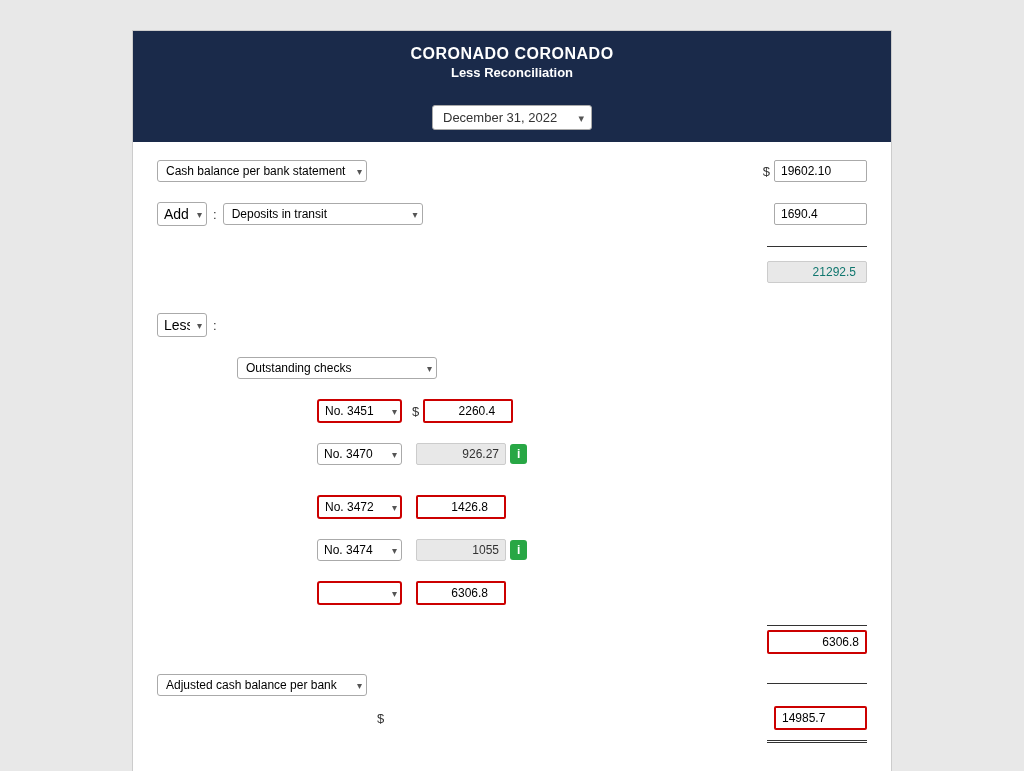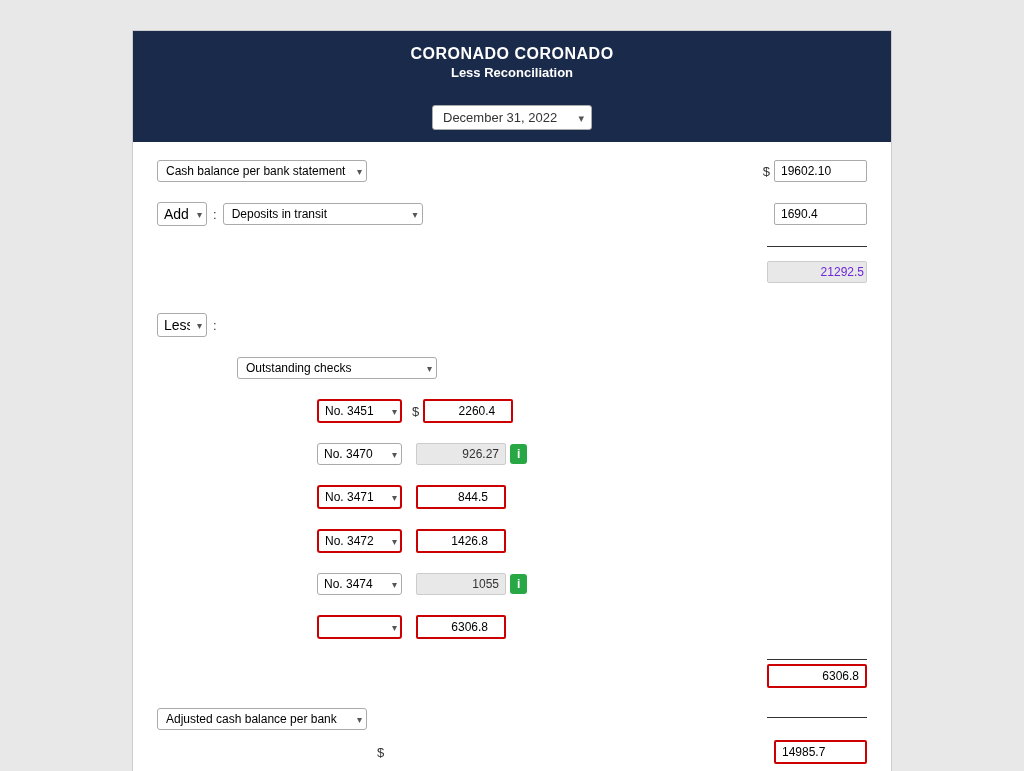--- a/index.html
+++ b/index.html
@@ -145,26 +145,26 @@
       text-align: left;
       background: white;
       width: 93px;
     }
     .right-amount.red-border {
       border: 2px solid #cc0000;
     }
     .right-amount-display {
       border: 1px solid #ccc;
       border-radius: 2px;
-      padding: 3px 2px;
+      padding: 3px 10px;
       font-size: 12px;
       text-align: right;
       background: #e8e8e8;
       width: 100px;
-      color: #6d28d9;
+      color: #0f766e;
     }
     .right-amount-display.gray {
       background: #e8e8e8;
     }
     .colon {
       margin: 0 6px;
       color: #333;
     }
     .info-btn {
       background: #28a745;
@@ -311,29 +311,20 @@
             <option>No. 3470</option>
           </select>
         </div>
         <span style="display:inline-block; width:14px;"></span>
         <div class="amount-display">926.27</div>
         <button class="info-btn">i</button>
       </div>
 
       <div class="spacer"></div>
 
-      <div class="row sub-indent">
-        <div class="select-container">
-          <select class="select-box check-select" style="border:2px solid #cc0000;">
-            <option>No. 3471</option>
-          </select>
-        </div>
-        <span style="display:inline-block; width:14px;"></span>
-        <input class="amount-input red-border" type="text" value="844.5" style="">
-      </div>
 
       <div class="spacer"></div>
 
       <div class="row sub-indent">
         <div class="select-container">
           <select class="select-box check-select" style="border:2px solid #cc0000;">
             <option>No. 3472</option>
           </select>
         </div>
         <span style="display:inline-block; width:14px;"></span>

